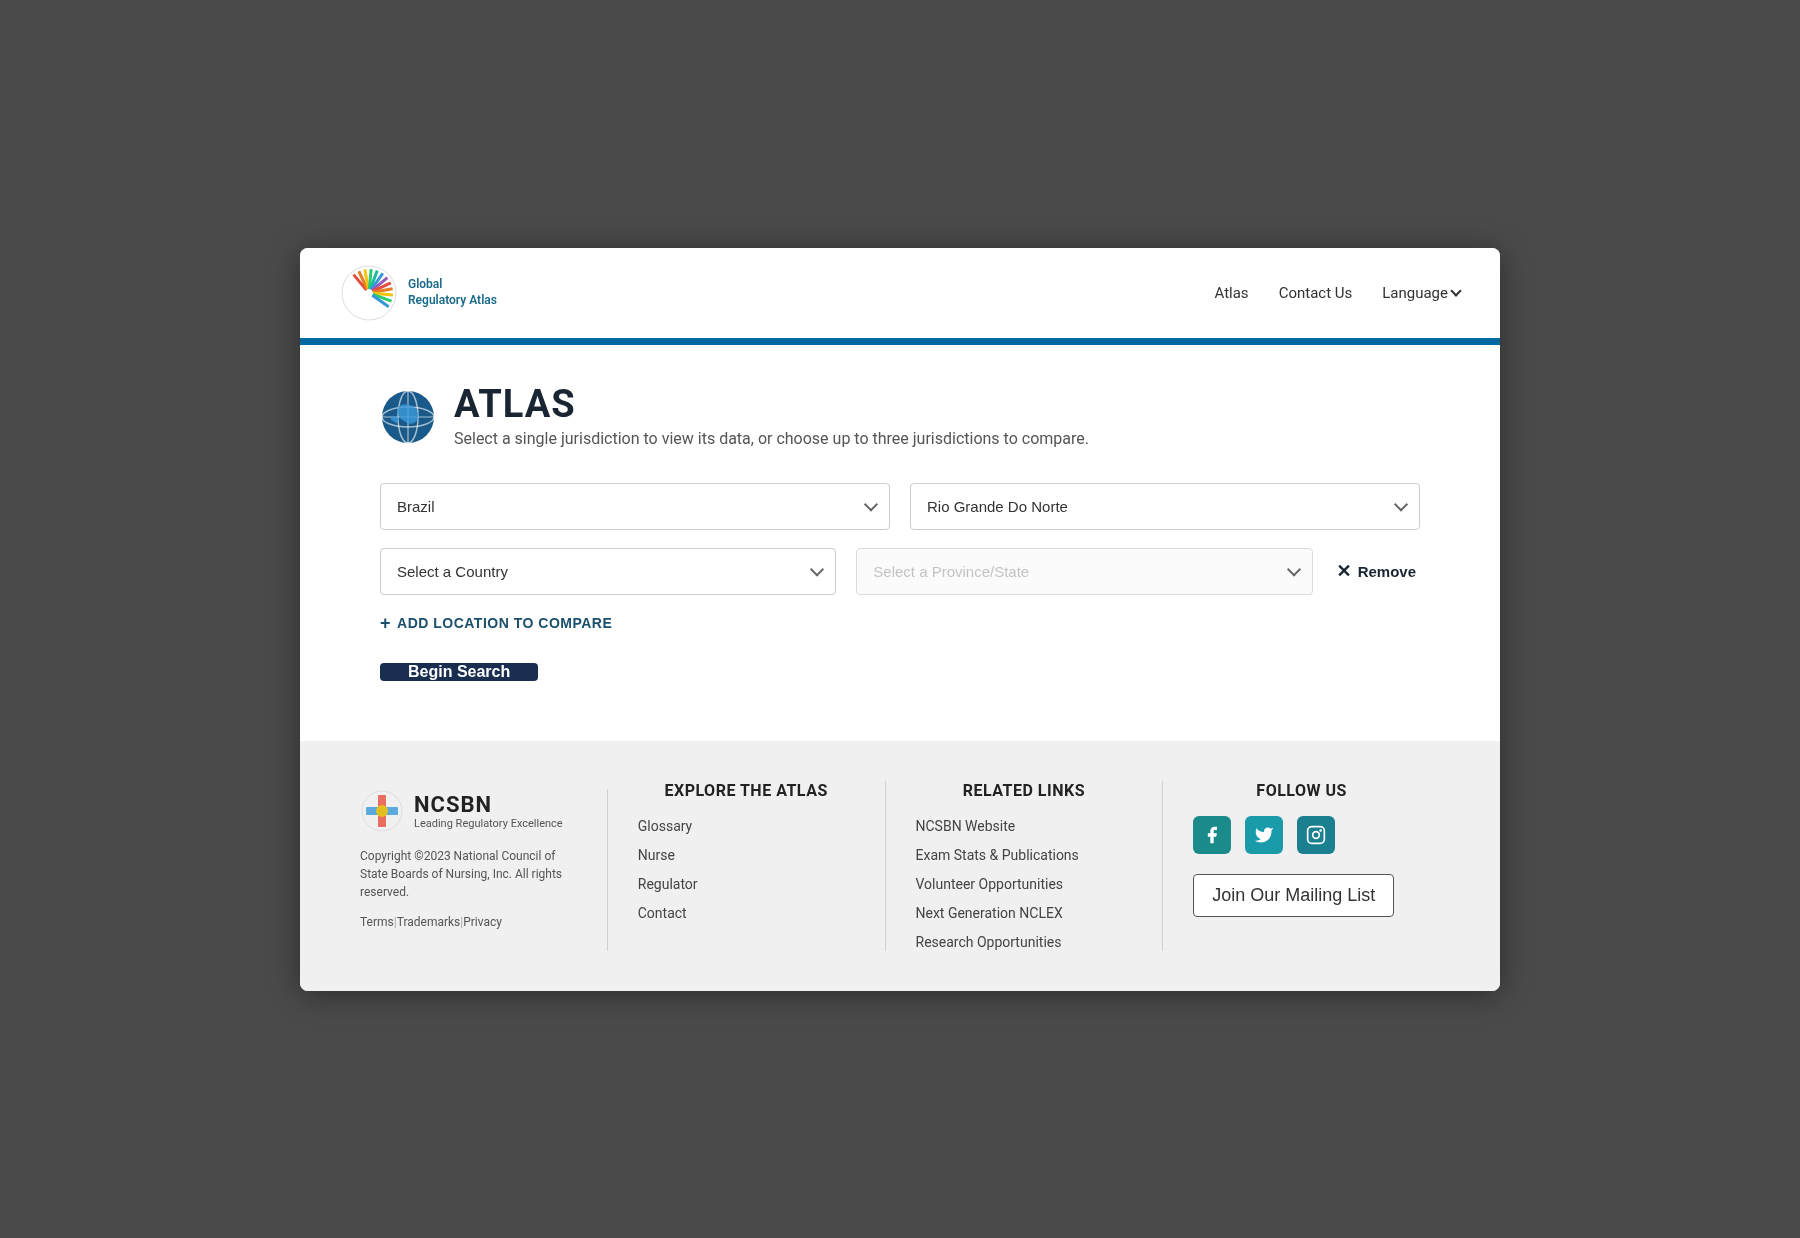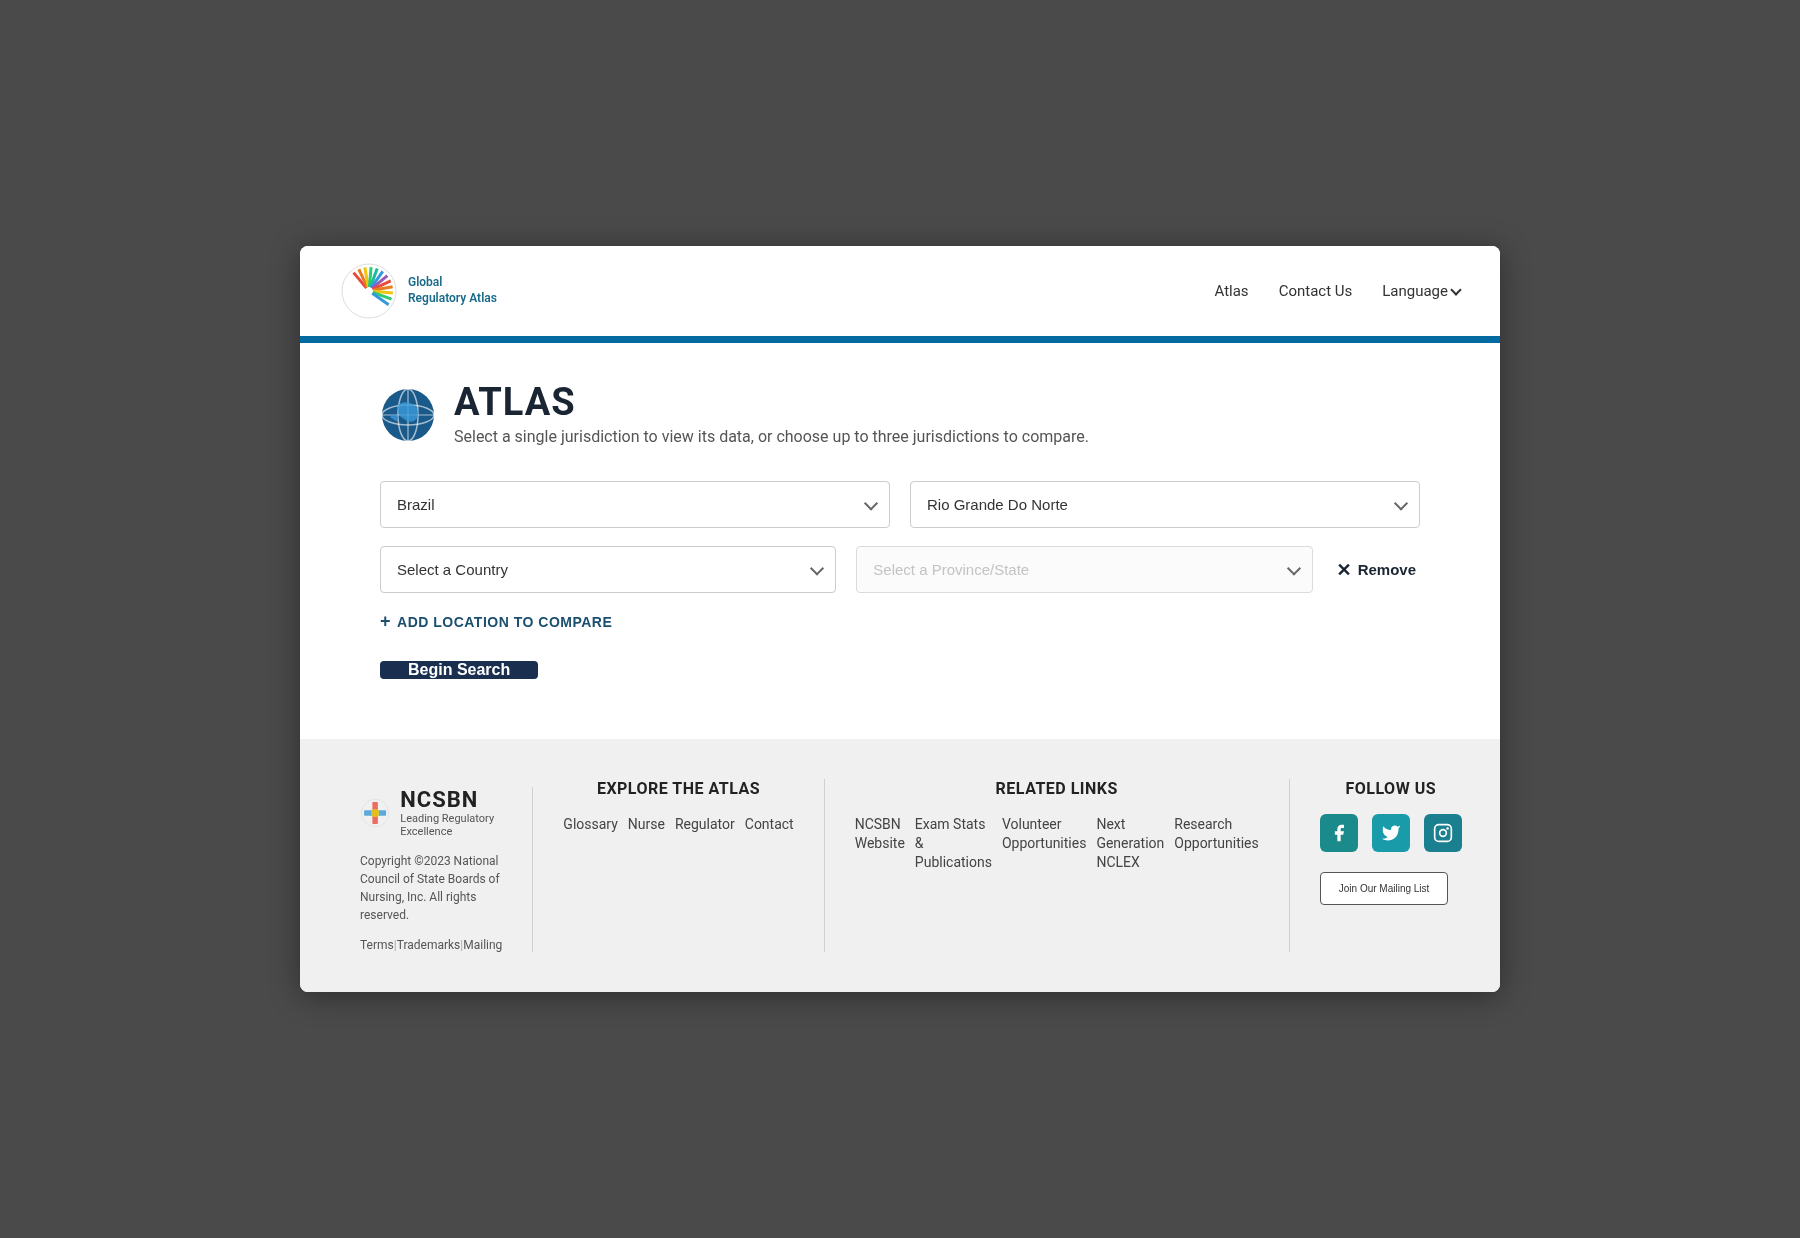--- a/index.html
+++ b/index.html
@@ -255,21 +255,21 @@
       font-weight: 700;
       color: #222;
       letter-spacing: 0.5px;
       margin-bottom: 16px;
       text-transform: uppercase;
       text-align: center;
     }
     .footer-links {
       list-style: none;
       display: flex;
-      flex-direction: row;
+      flex-direction: column;
       gap: 10px;
     }
     .footer-links a {
       font-size: 14px;
       color: #444;
       text-decoration: none;
     }
 
     .social-icons {
       display: flex;
@@ -286,21 +286,21 @@
       cursor: pointer;
     }
     .social-icon.facebook { background: #1a8a8a; }
     .social-icon.twitter { background: #1a9baa; }
     .social-icon.instagram { background: #1a8090; }
     .social-icon svg { fill: #fff; width: 20px; height: 20px; }
     .mailing-btn {
       border: 1.5px solid #555;
       background: #fff;
       padding: 10px 18px;
-      font-size: 10px;
+      font-size: 18px;
       font-weight: 500;
       color: #333;
       border-radius: 4px;
       cursor: pointer;
     }
   </style>
 </head>
 <body>
 
 <div class="browser-window">
@@ -429,21 +429,21 @@
           <div class="ncsbn-name">NCSBN</div>
           <div class="ncsbn-tagline">Leading Regulatory Excellence</div>
         </div>
       </div>
       <p class="footer-copyright">Copyright ©2023 National Council of State Boards of Nursing, Inc. All rights reserved.</p>
       <div class="footer-legal">
         <a href="#">Terms</a>
         <span class="footer-legal-sep">|</span>
         <a href="#">Trademarks</a>
         <span class="footer-legal-sep">|</span>
-        <a href="#">Mailing</a>
+        <a href="#">Privacy</a>
       </div>
     </div>
 
     <div class="footer-col">
       <div class="footer-col-title">EXPLORE THE ATLAS</div>
       <ul class="footer-links">
         <li><a href="#">Glossary</a></li>
         <li><a href="#">Nurse</a></li>
         <li><a href="#">Regulator</a></li>
         <li><a href="#">Contact</a></li>

